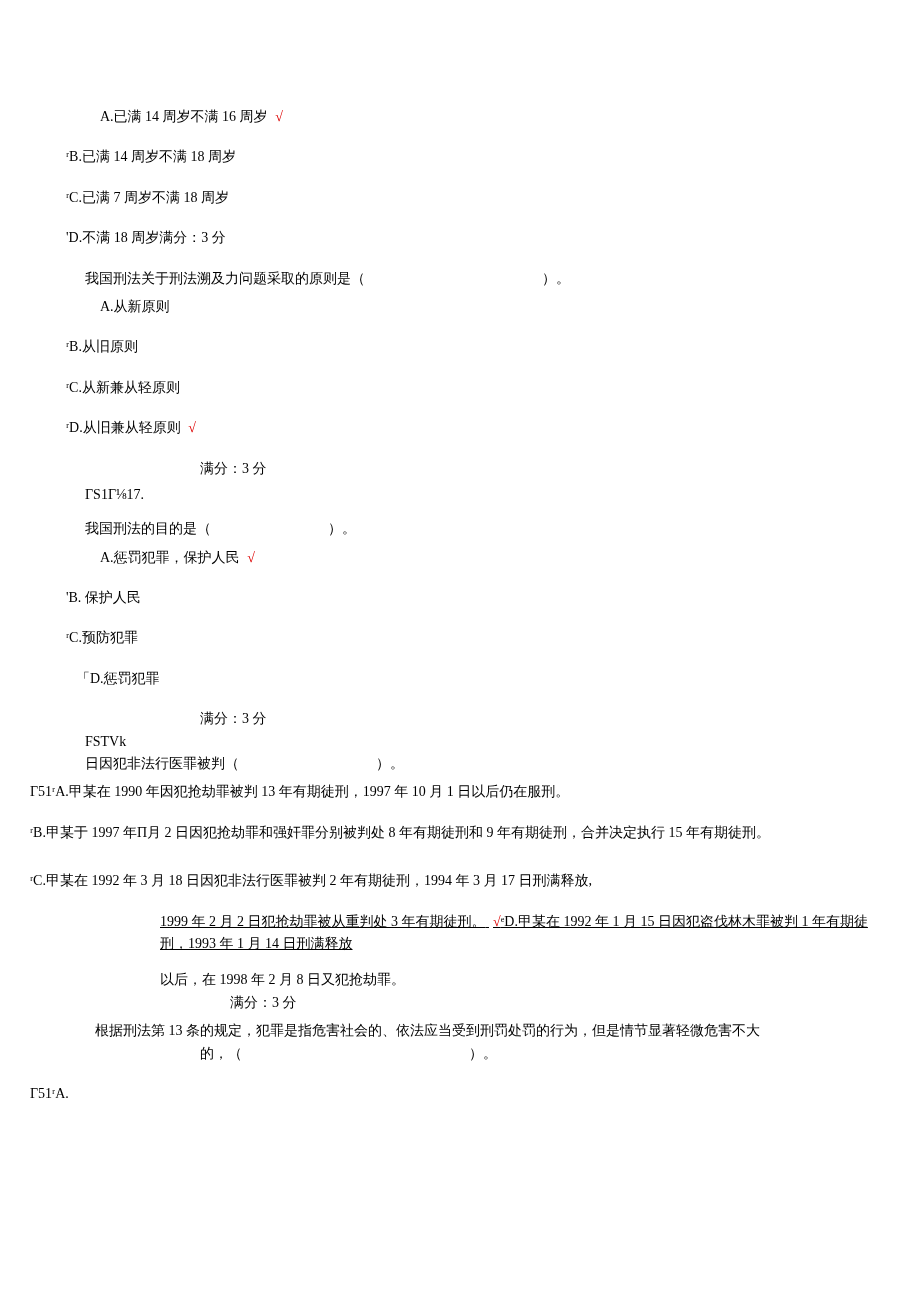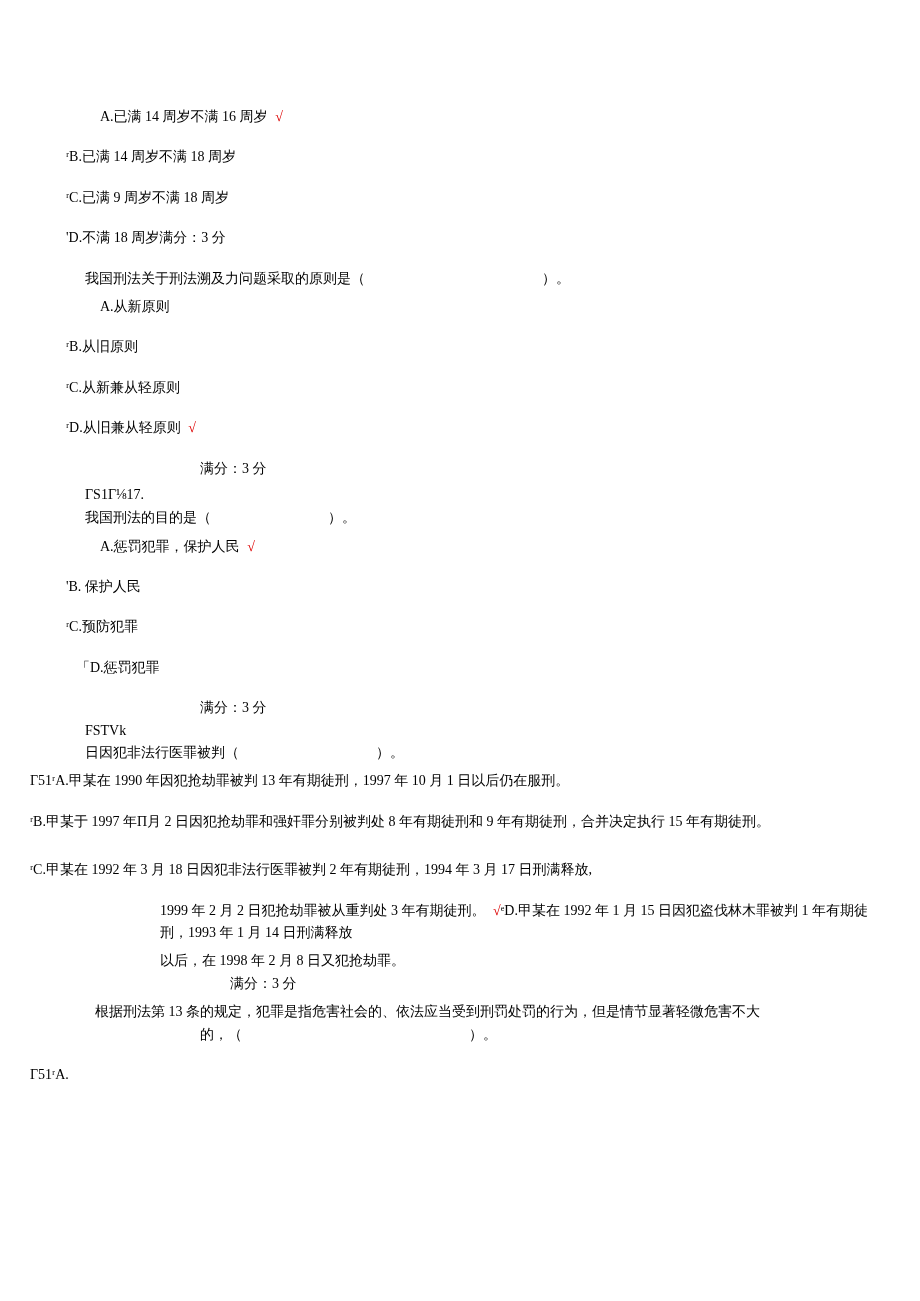--- a/index.html
+++ b/index.html
@@ -30,39 +30,39 @@
 </head>
 <body>
 
 <div class="page">
 
   <div class="p indent-1">
     <span>A.已满 14 周岁不满 16 周岁</span>
     <span class="check">√</span>
   </div>
   <div class="p p-gap indent-0">ʳB.已满 14 周岁不满 18 周岁</div>
-  <div class="p p-gap indent-0">ʳC.已满 9 周岁不满 18 周岁</div>
+  <div class="p p-gap indent-0">ʳC.已满 7 周岁不满 18 周岁</div>
   <div class="p p-gap indent-0">'D.不满 18 周岁满分：3 分</div>
 
   <div class="p q-text">
     <span>我国刑法关于刑法溯及力问题采取的原则是（</span>
     <span class="blank-paren" style="width:170px;"></span>
     <span>）。</span>
   </div>
   <div class="p indent-1">A.从新原则</div>
   <div class="p p-gap indent-0">ʳB.从旧原则</div>
   <div class="p p-gap indent-0">ʳC.从新兼从轻原则</div>
   <div class="p p-gap indent-0">
     <span>ʳD.从旧兼从轻原则</span>
     <span class="check">√</span>
   </div>
   <div class="p indent-score" style="margin-top:2px;margin-bottom:0;">满分：3 分</div>
   <div class="p indent-half" style="margin-top:4px;margin-bottom:0;">ΓS1Γ⅛17.</div>
 
-  <div class="p q-text" style="margin-top:1px;">
+  <div class="p q-text" style="margin-top:12px;">
     <span>我国刑法的目的是（</span>
     <span class="blank-paren" style="width:110px;"></span>
     <span>）。</span>
   </div>
   <div class="p indent-1">
     <span>A.惩罚犯罪，保护人民</span>
     <span class="check">√</span>
   </div>
   <div class="p p-gap indent-0">'B. 保护人民</div>
   <div class="p p-gap indent-0">ʳC.预防犯罪</div>
@@ -75,21 +75,21 @@
     <span class="blank-paren" style="width:130px;"></span>
     <span>）。</span>
   </div>
   <div class="p indent-0" style="margin-top:6px;margin-bottom:18px;">Γ51ʳA.甲某在 1990 年因犯抢劫罪被判 13 年有期徒刑，1997 年 10 月 1 日以后仍在服刑。</div>
   <div class="p indent-0" style="margin-bottom:26px;padding-right:20px;">
     <div style="display:block;">
       <span>ʳB.甲某于 1997 年Π月 2 日因犯抢劫罪和强奸罪分别被判处 8 年有期徒刑和 9 年有期徒刑，合并决定执行 15 年有期徒刑。</span>
     </div>
   </div>
   <div class="p indent-0" style="margin-bottom:18px;">ʳC.甲某在 1992 年 3 月 18 日因犯非法行医罪被判 2 年有期徒刑，1994 年 3 月 17 日刑满释放,</div>
-  <div class="p indent-d" style="margin-bottom:6px;">
+  <div class="p indent-d" style="margin-bottom:14px;text-decoration:underline;">
     <span>1999 年 2 月 2 日犯抢劫罪被从重判处 3 年有期徒刑。</span>
     <span class="check">√</span><span>ᵉD.甲某在 1992 年 1 月 15 日因犯盗伐林木罪被判 1 年有期徒刑，1993 年 1 月 14 日刑满释放</span>
   </div>
   <div class="p indent-d" style="margin-top:0;margin-bottom:0;">以后，在 1998 年 2 月 8 日又犯抢劫罪。</div>
   <div class="p" style="padding-left:200px;margin-top:0;">满分：3 分</div>
 
   <div class="p" style="padding-left:65px;margin-top:6px;margin-bottom:0;font-family:Liberation Serif, serif;">根据刑法第 13 条的规定，犯罪是指危害社会的、依法应当受到刑罚处罚的行为，但是情节显著轻微危害不大</div>
   <div class="p" style="padding-left:170px;margin-top:0;margin-bottom:18px;">
     <span>的，（</span>
     <span class="blank-paren" style="width:220px;"></span>

